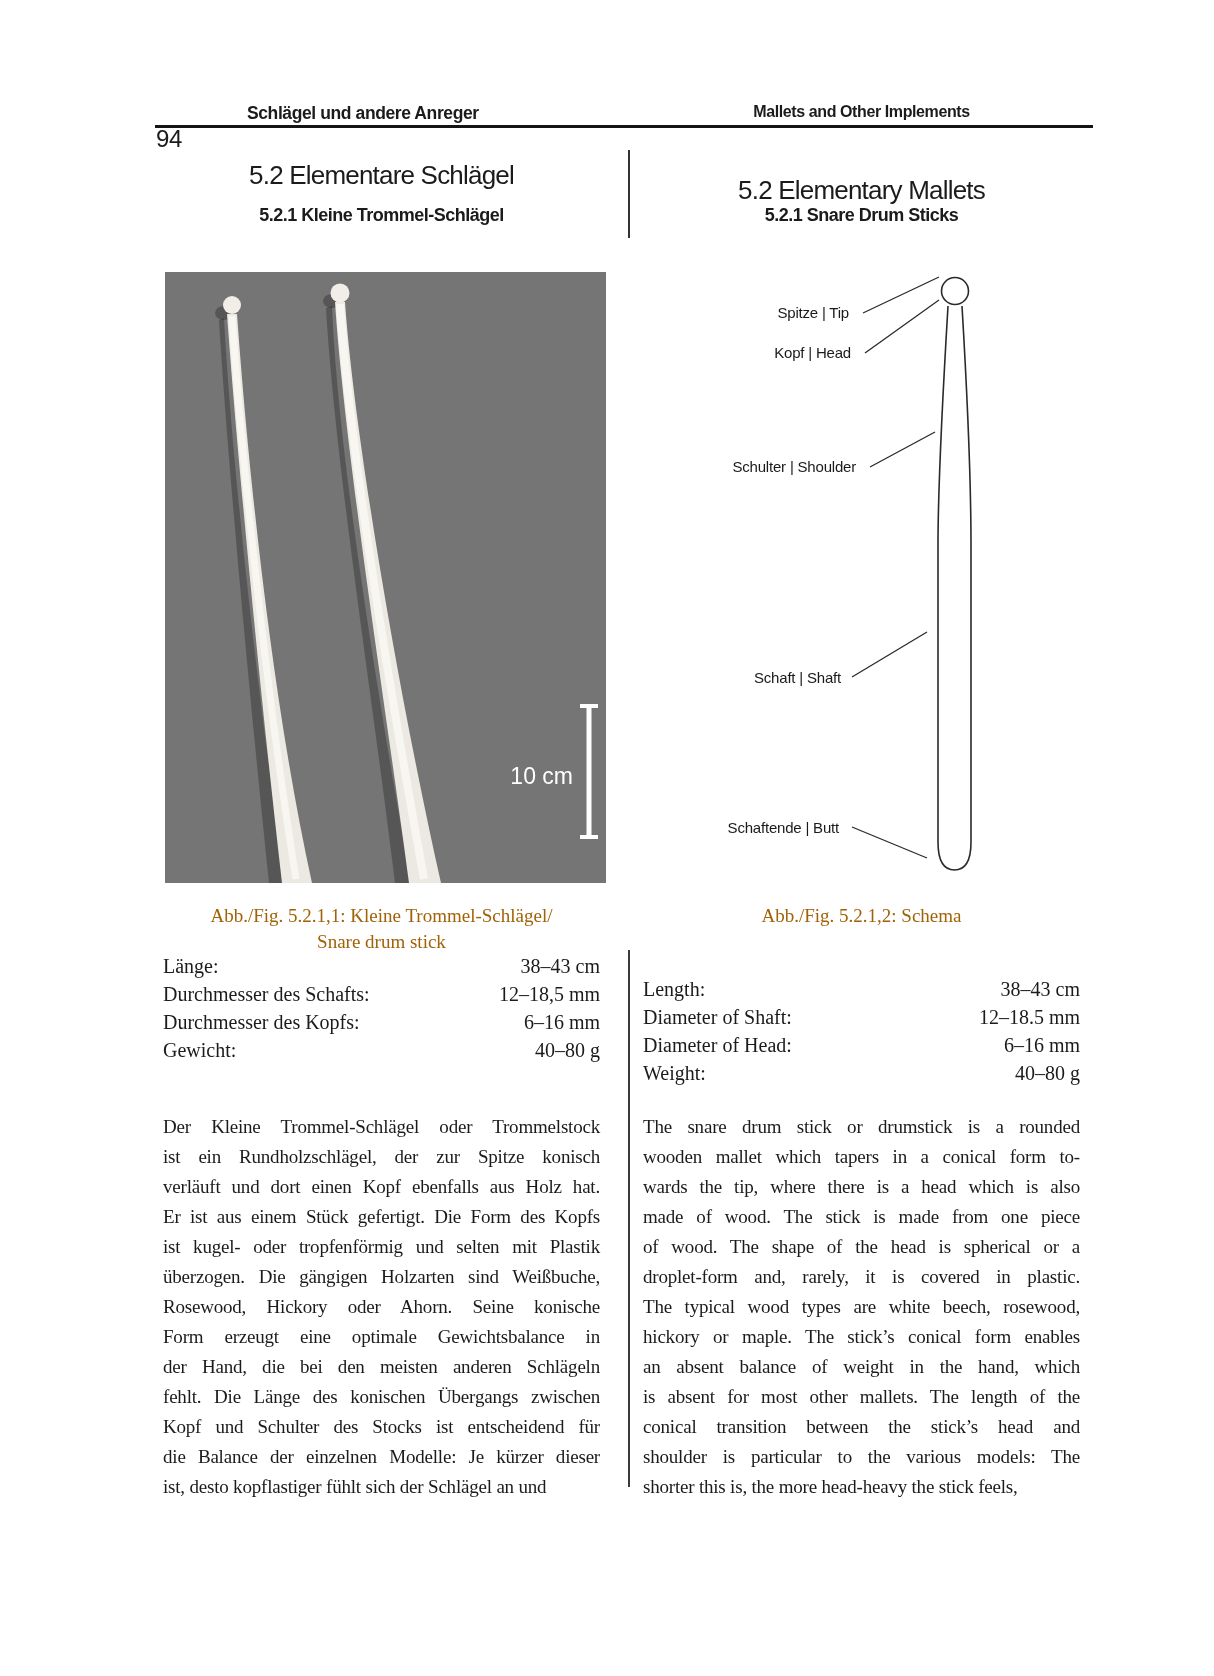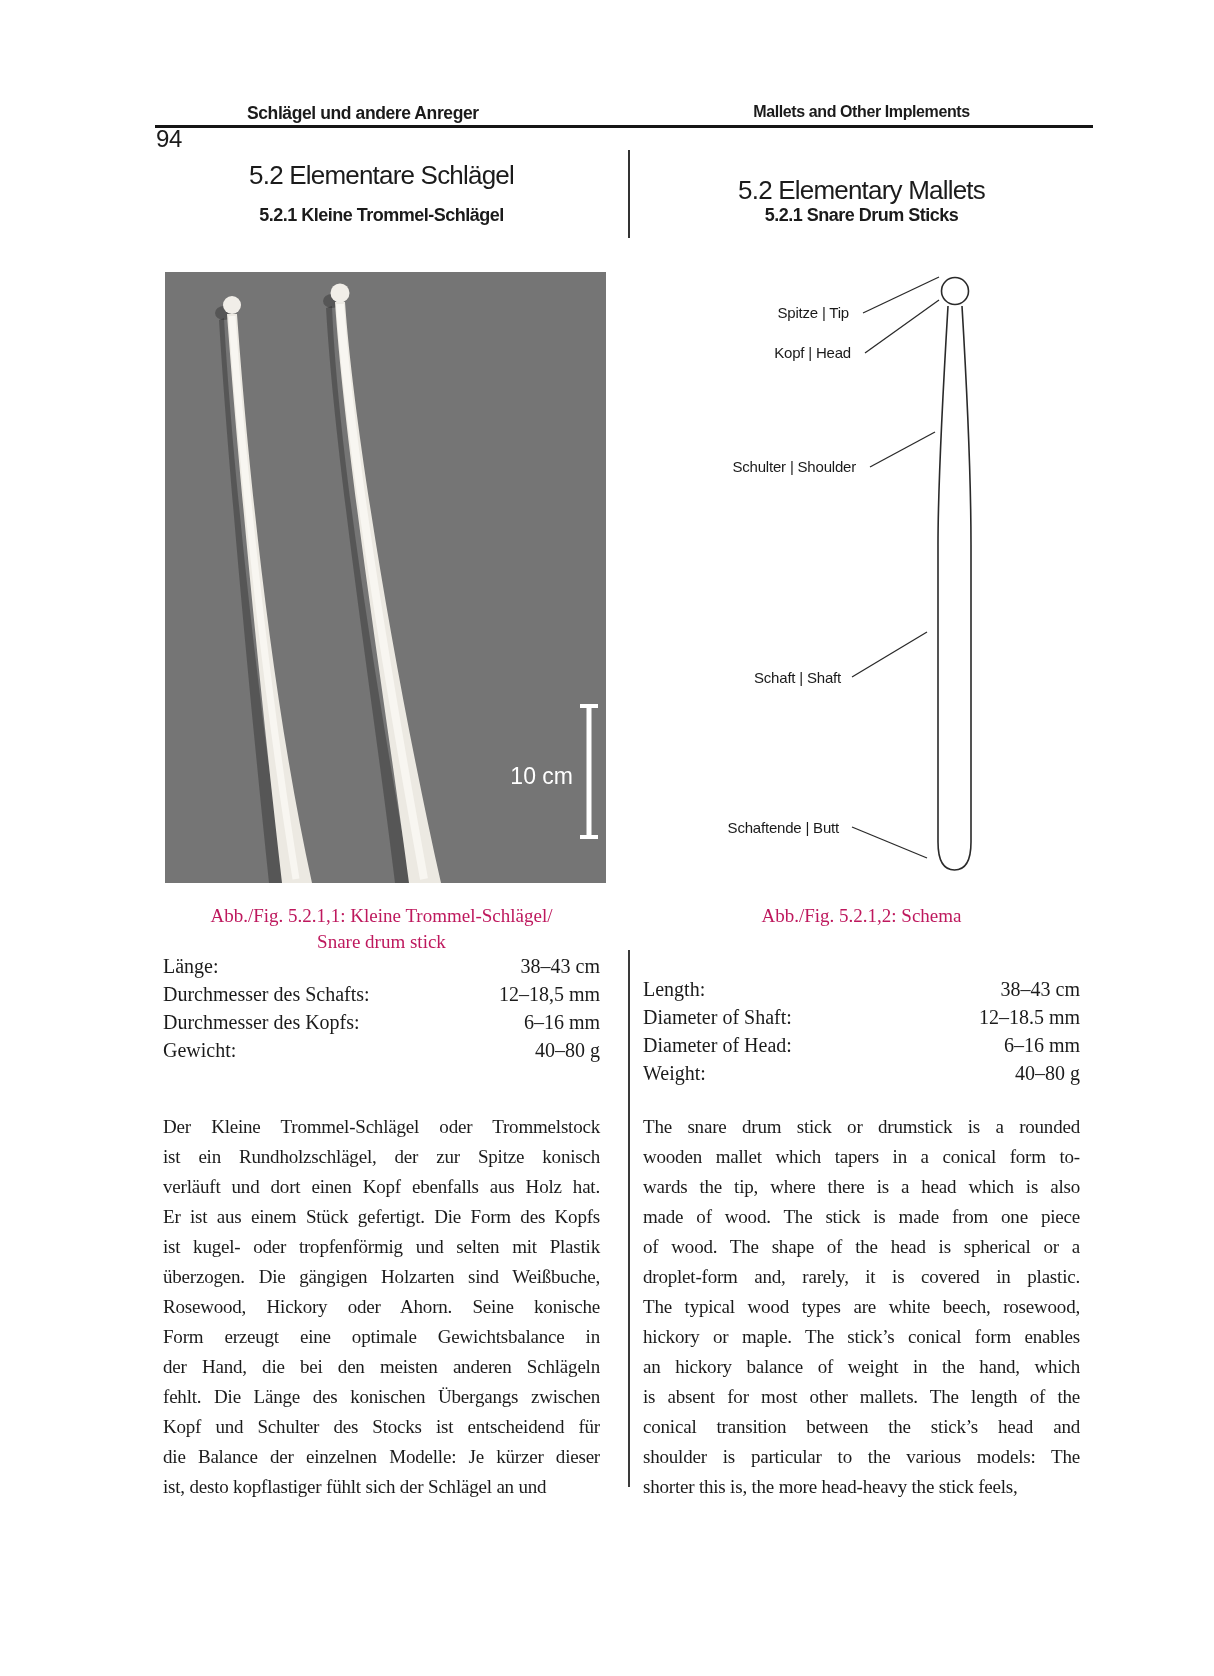--- a/index.html
+++ b/index.html
@@ -44,21 +44,21 @@
   .photo-fig{ position:absolute; left:165px; top:272px; width:441px; height:524px; }
   .diagram-fig{ position:absolute; left:643px; top:250px; width:437px; height:645px; }
   .diagram-fig text{
     font-family:"Liberation Sans", sans-serif; font-size:15px; fill:#1a1a1a; letter-spacing:-0.2px;
   }
   .photo-fig .scale-text{
     font-family:"Liberation Sans", sans-serif; font-size:23px; fill:#ffffff;
   }
   .caption{
     position:absolute; width:437px; text-align:center;
-    font-size:19px; line-height:26px; color:#be185d;
+    font-size:19px; line-height:26px; color:#a16207;
   }
   .caption.de{ left:163px; top:903px; }
   .caption.en{ left:643px; top:903px; }
   
   .specs{
     position:absolute; top:952px; width:437px; font-size:20px;
   }
   .specs.de{ left:163px; }
   .specs.en{ left:643px;margin-top:23px; }
   .spec-row{ display:flex; justify-content:space-between; height:28px; line-height:28px; }
@@ -201,20 +201,20 @@
     </div>
   <div class="body-col en">
       <div class="body-line">The snare drum stick or drumstick is a rounded</div>
       <div class="body-line">wooden mallet which tapers in a conical form to-</div>
       <div class="body-line">wards the tip, where there is a head which is also</div>
       <div class="body-line">made of wood. The stick is made from one piece</div>
       <div class="body-line">of wood. The shape of the head is spherical or a</div>
       <div class="body-line">droplet-form and, rarely, it is covered in plastic.</div>
       <div class="body-line">The typical wood types are white beech, rosewood,</div>
       <div class="body-line">hickory or maple. The stick’s conical form enables</div>
-      <div class="body-line">an hickory balance of weight in the hand, which</div>
+      <div class="body-line">an absent balance of weight in the hand, which</div>
       <div class="body-line">is absent for most other mallets. The length of the</div>
       <div class="body-line">conical transition between the stick’s head and</div>
       <div class="body-line">shoulder is particular to the various models: The</div>
       <div class="body-line last">shorter this is, the more head-heavy the stick feels,</div>
     </div>
 
 </div>
 
 </body></html>

